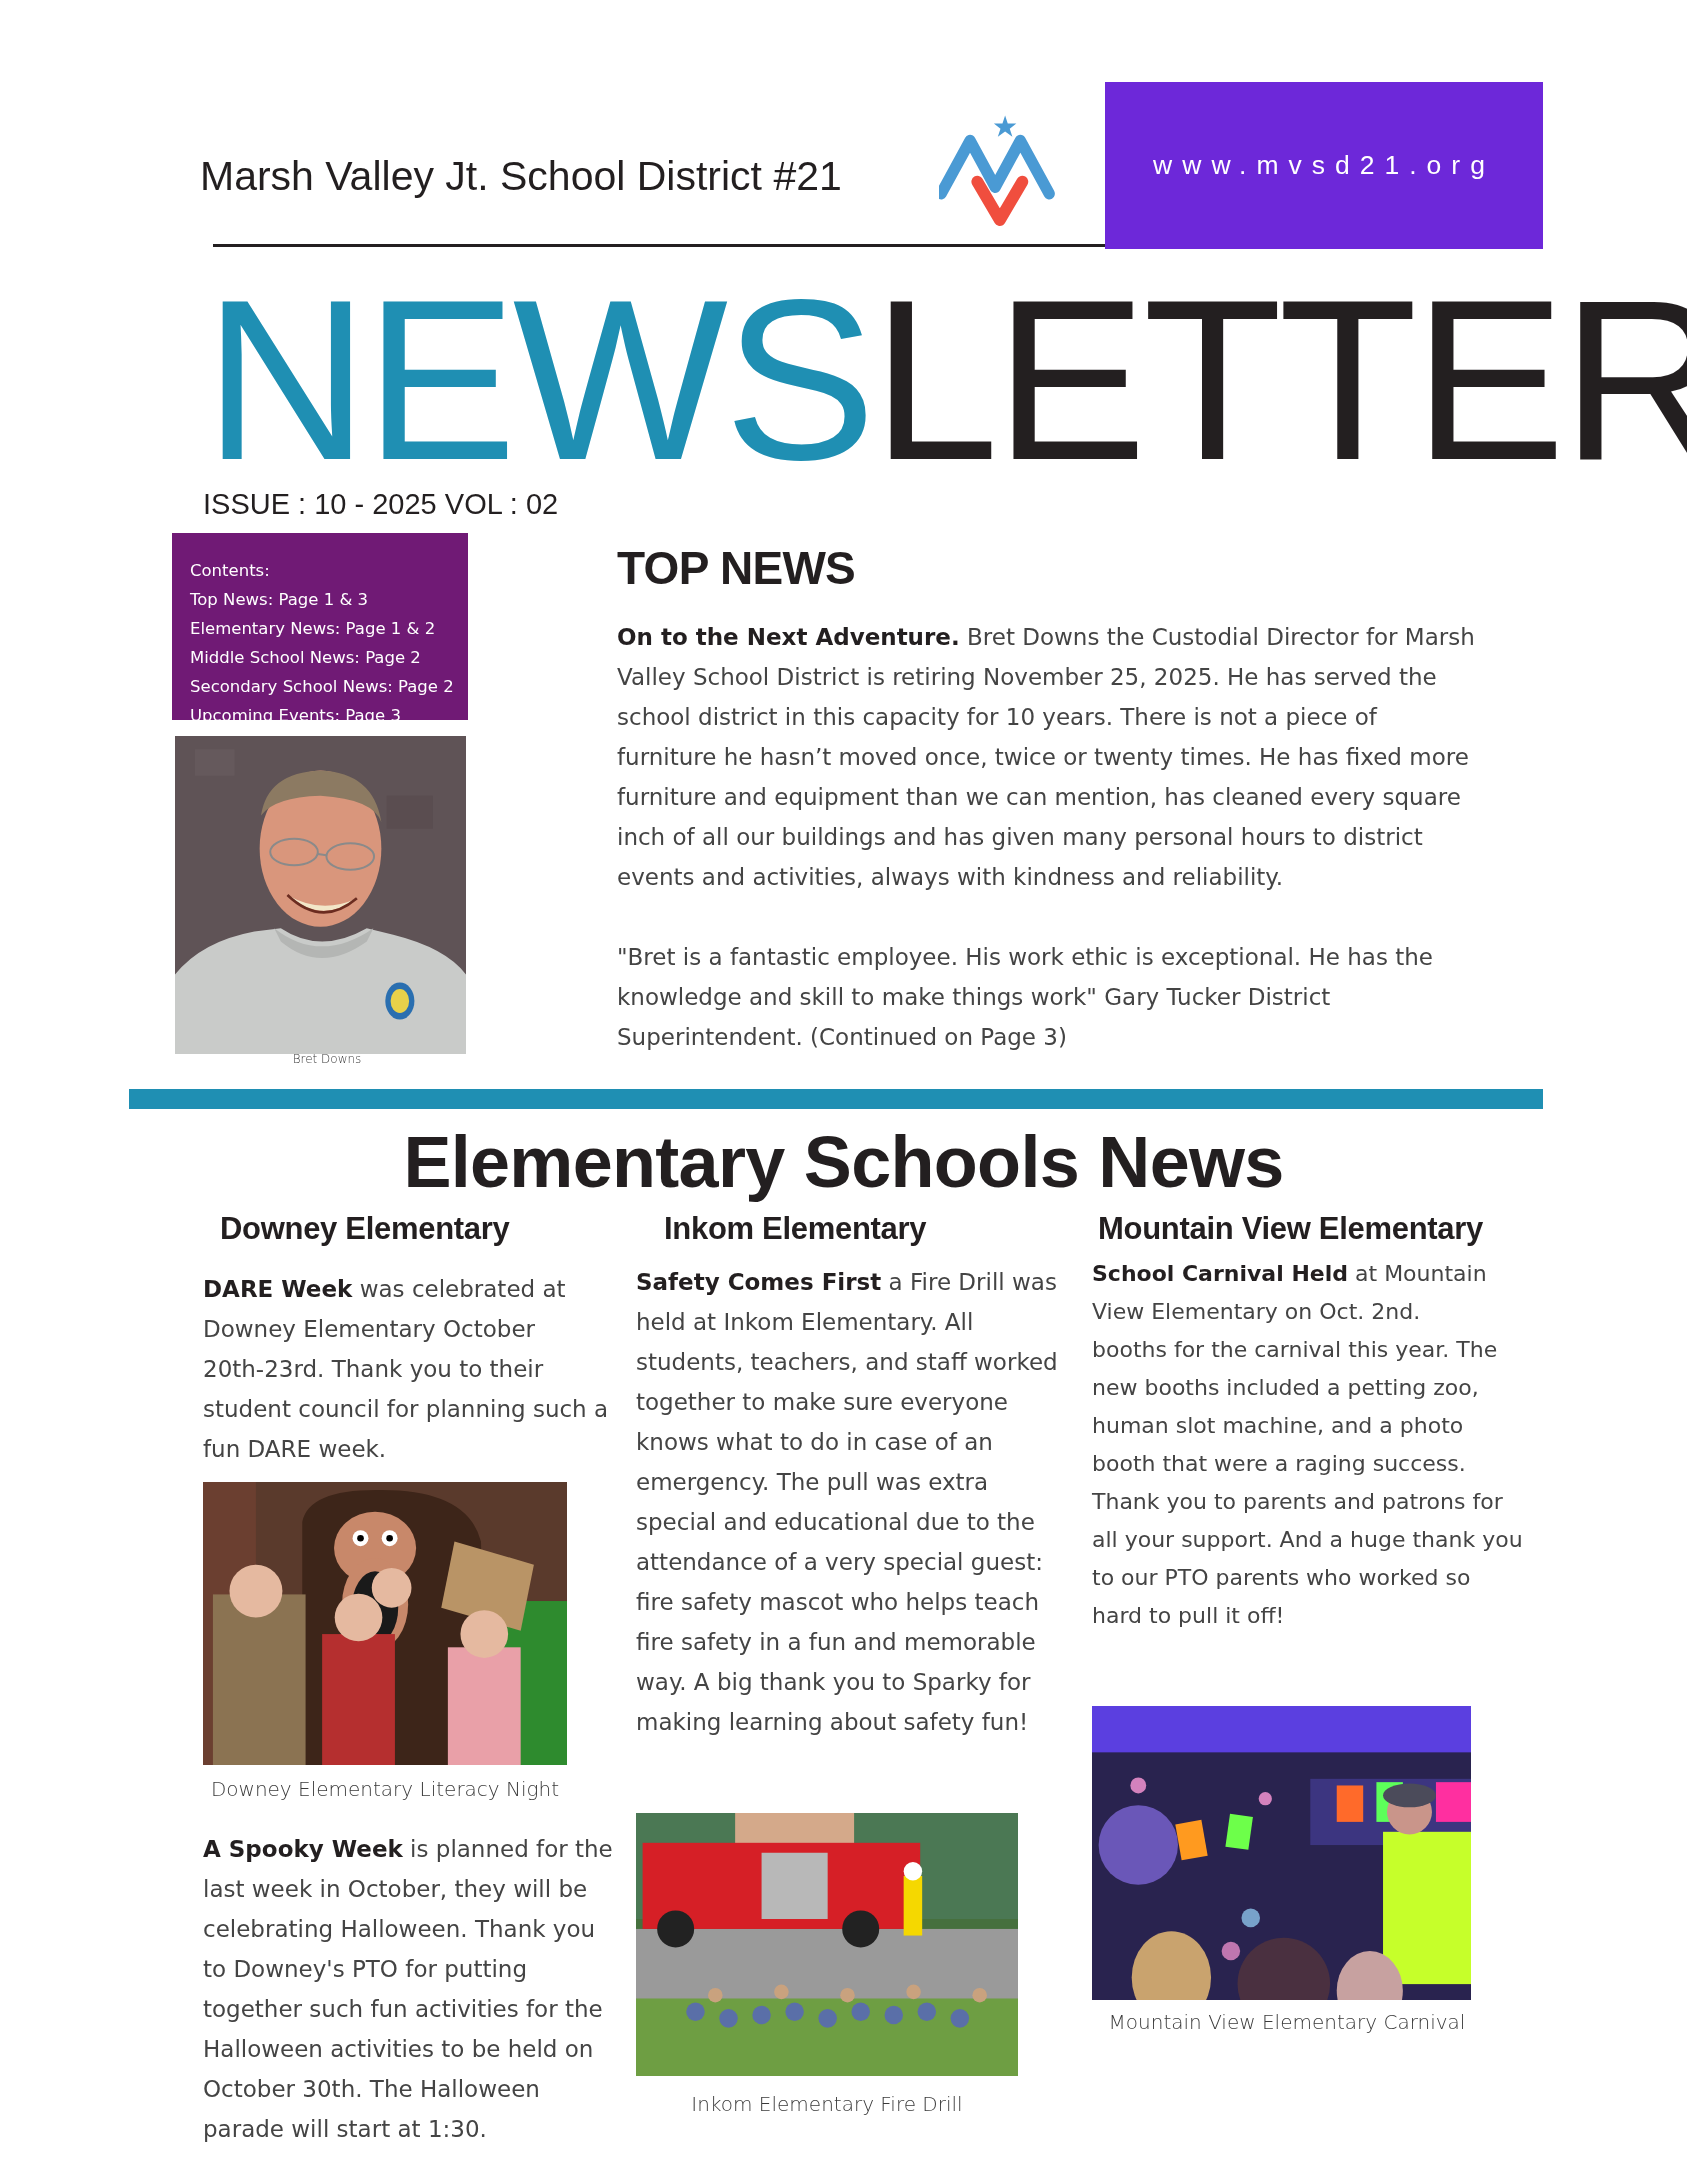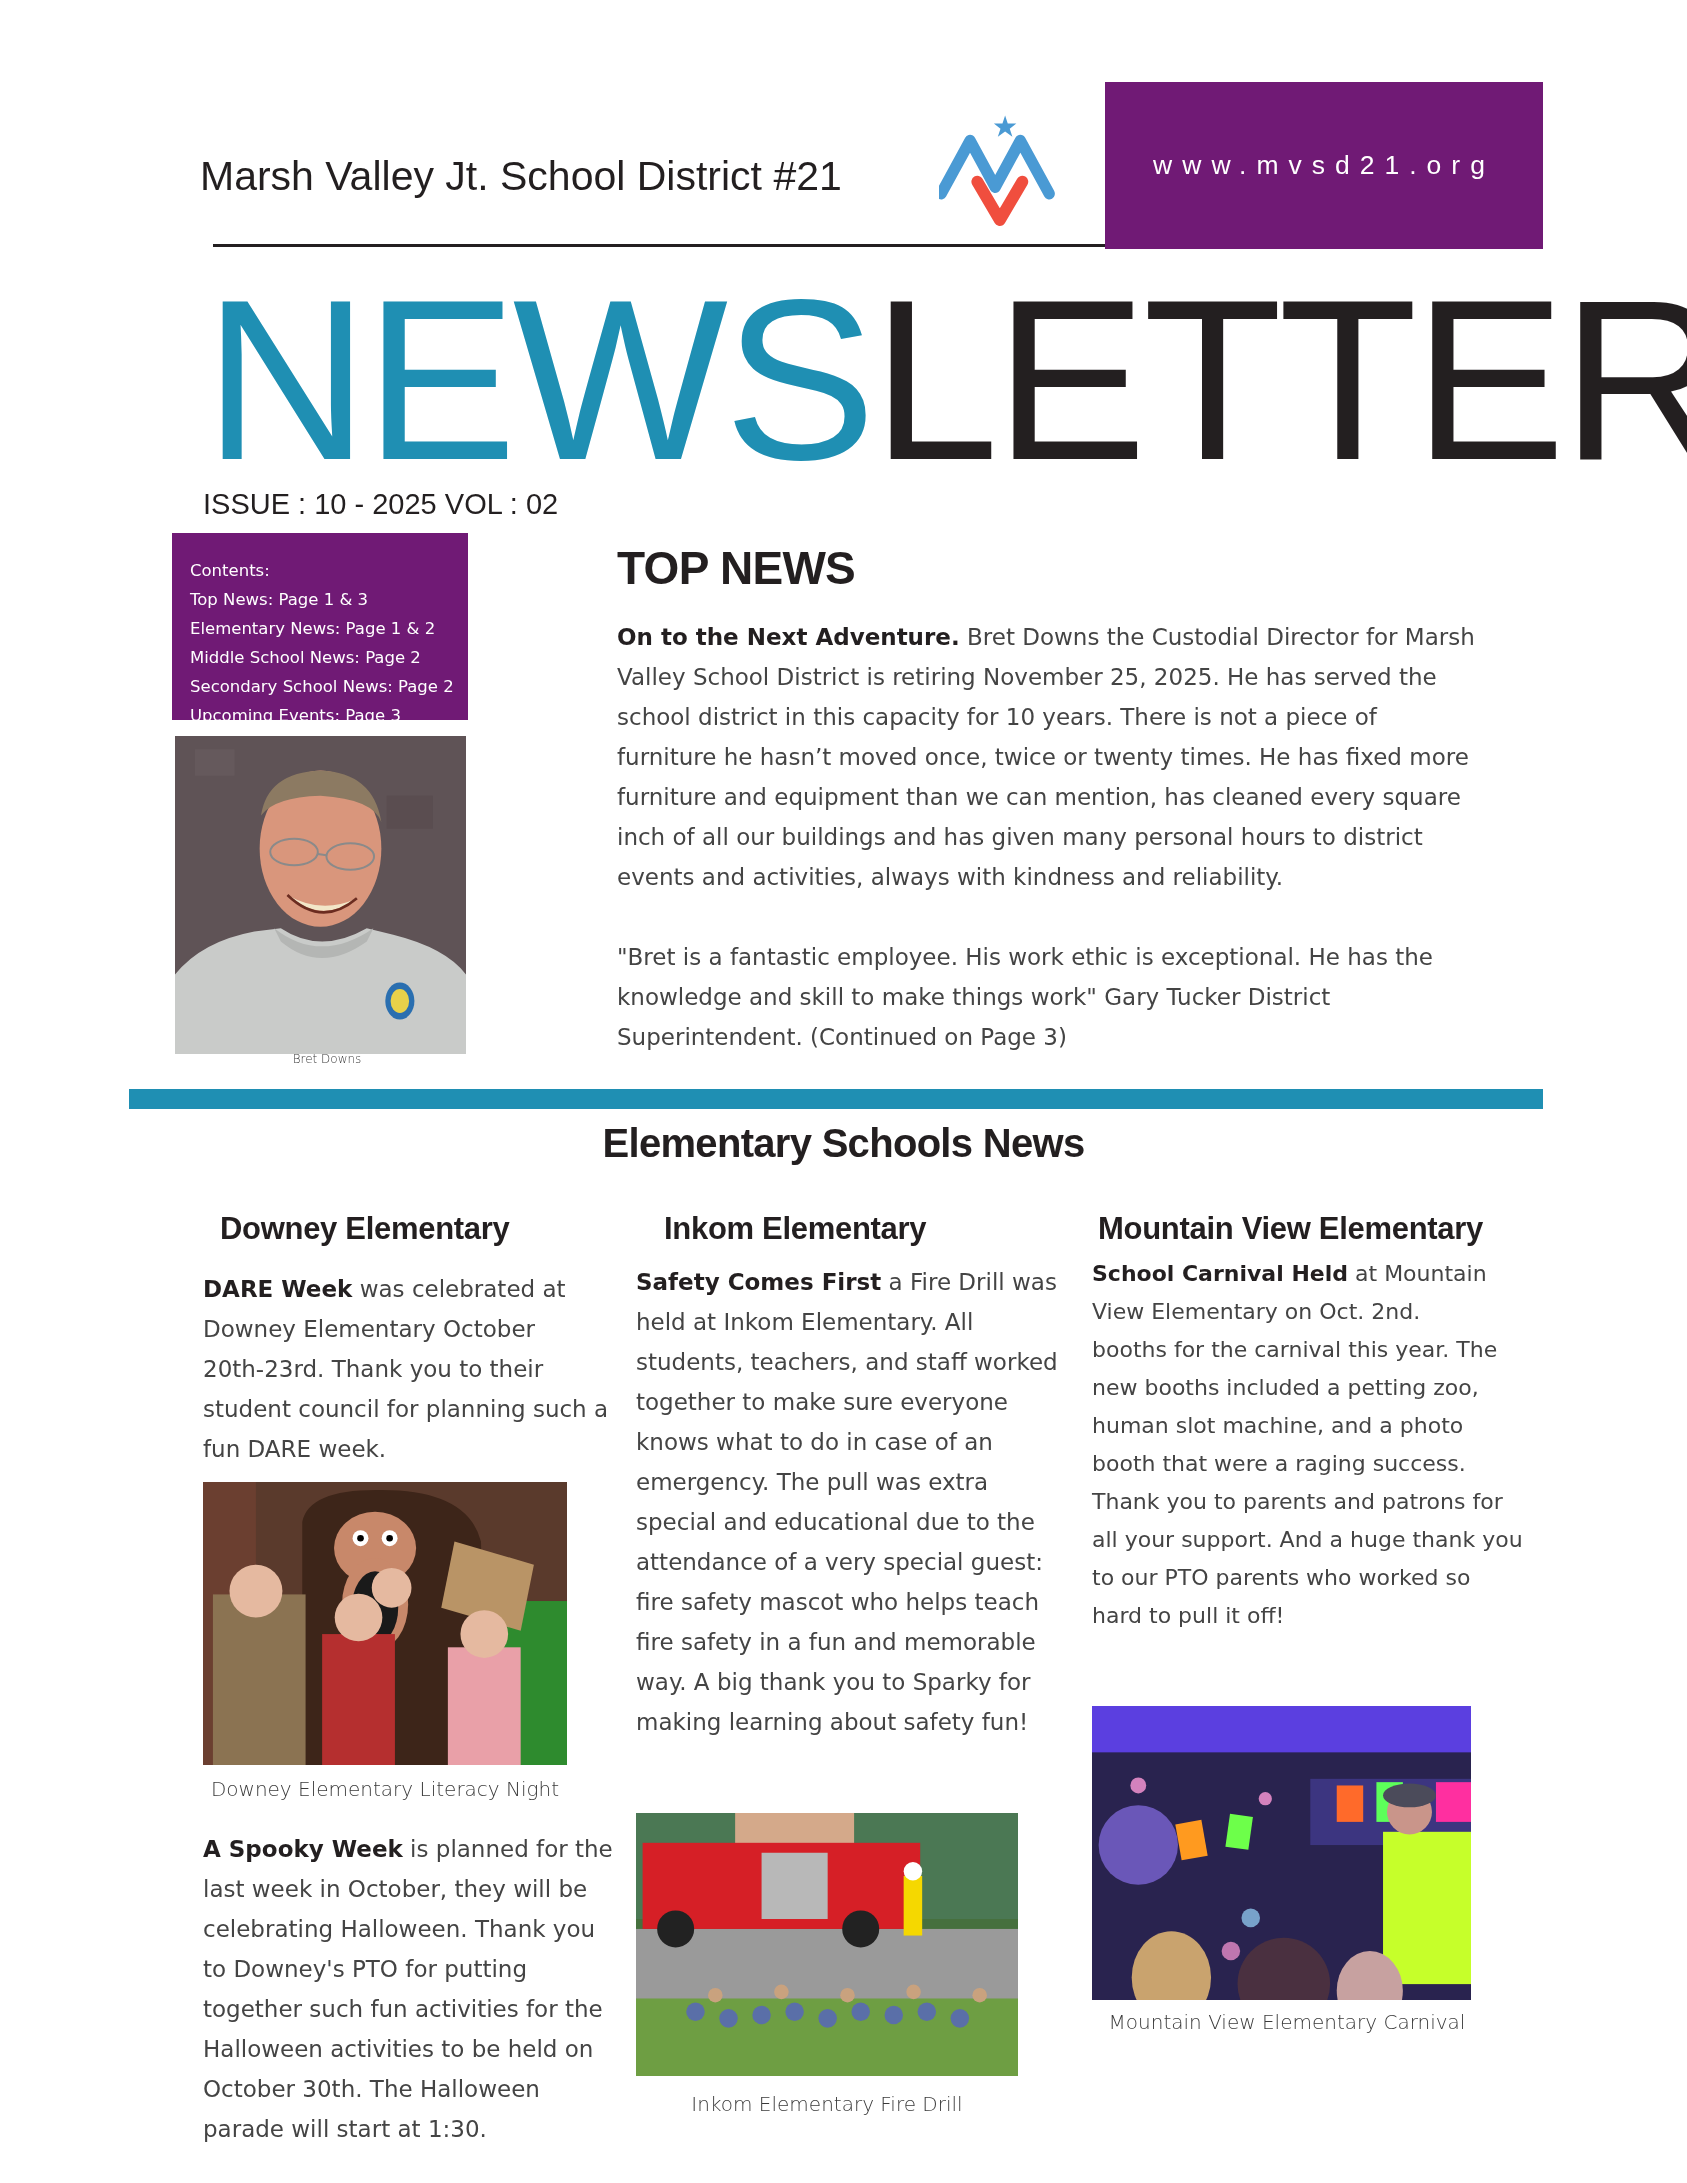--- a/index.html
+++ b/index.html
@@ -4,21 +4,21 @@
 <style>
   * { margin: 0; padding: 0; box-sizing: border-box; }
   html, body { width: 1687px; height: 2183px; background: #ffffff; overflow: hidden; }
   body { position: relative; font-family: "Liberation Sans", sans-serif; color: #231f20; }
   .abs { position: absolute; }
 
   
   .district-name { left: 200px; top: 153px; font-size: 41px; color: #231f20; white-space: nowrap; letter-spacing: 0px; }
   .header-rule { left: 213px; top: 244px; width: 893px; height: 3.3px; background: #231f20; }
   .logo { left: 939px; top: 109px; width: 119px; height: 119px; }
-  .url-box { left: 1105px; top: 82px; width: 438px; height: 167px; background: #701a75; display: flex; align-items: center; justify-content: center; }
+  .url-box { left: 1105px; top: 82px; width: 438px; height: 167px; background: #6d28d9; display: flex; align-items: center; justify-content: center; }
   .url-text { color: #ffffff; font-size: 26.5px; letter-spacing: 10px; font-family: "Liberation Sans", sans-serif; }
 
   
   .masthead { left: 204px; top: 266px; font-size: 228px; line-height: 1; white-space: nowrap; letter-spacing: -4px; transform: scaleX(1.0); transform-origin: left top; font-family: "Liberation Sans", sans-serif; }
   .mast-news { color: #1f8fb3; }
   .mast-letter { color: #231f20; }
   .issue { left: 203px; top: 488px; font-size: 29px; white-space: nowrap; color: #231f20; }
 
   
   .contents { left: 172px; top: 533px; width: 296px; height: 187px; background: #701a75; padding: 23px 0 0 18px; }
@@ -32,21 +32,21 @@
   
   .topnews-title { left: 617px; top: 541px; font-size: 46px; font-weight: bold; white-space: nowrap; letter-spacing: -0.7px; }
   .body-text { font-size: 23px; line-height: 40px; color: #444444; font-family: "DejaVu Sans", sans-serif; font-weight: normal; }
   .body-text b { color: #231f20; font-weight: bold; }
   .top-para1 { left: 617px; top: 617px; width: 814px; }
   .top-para2 { left: 617px; top: 937px; width: 814px; }
   .line { display: block; white-space: nowrap; }
 
   
   .teal-bar { left: 129px; top: 1089px; width: 1414px; height: 20px; background: #1f8fb3; }
-  .section-title { left: 0; top: 1121px; width: 1687px; text-align: center; font-size: 40px; font-weight: bold; white-space: nowrap; letter-spacing: -0.7px; }
+  .section-title { left: 0; top: 1121px; width: 1687px; text-align: center; font-size: 72px; font-weight: bold; white-space: nowrap; letter-spacing: -0.7px; }
 
   .col-head { font-size: 31px; font-weight: bold; white-space: nowrap; top: 1211px; letter-spacing: -0.3px; }
   .h-downey { left: 220px; }
   .h-inkom { left: 664px; }
   .h-mv { left: 1098px; }
 
   .col-text { font-size: 23px; line-height: 40px; color: #444444; font-family: "DejaVu Sans", sans-serif; }
   .col-text b { color: #231f20; }
   .c1a { left: 203px; top: 1269px; width: 397px; }
   .c1b { left: 203px; top: 1829px; width: 397px; }

